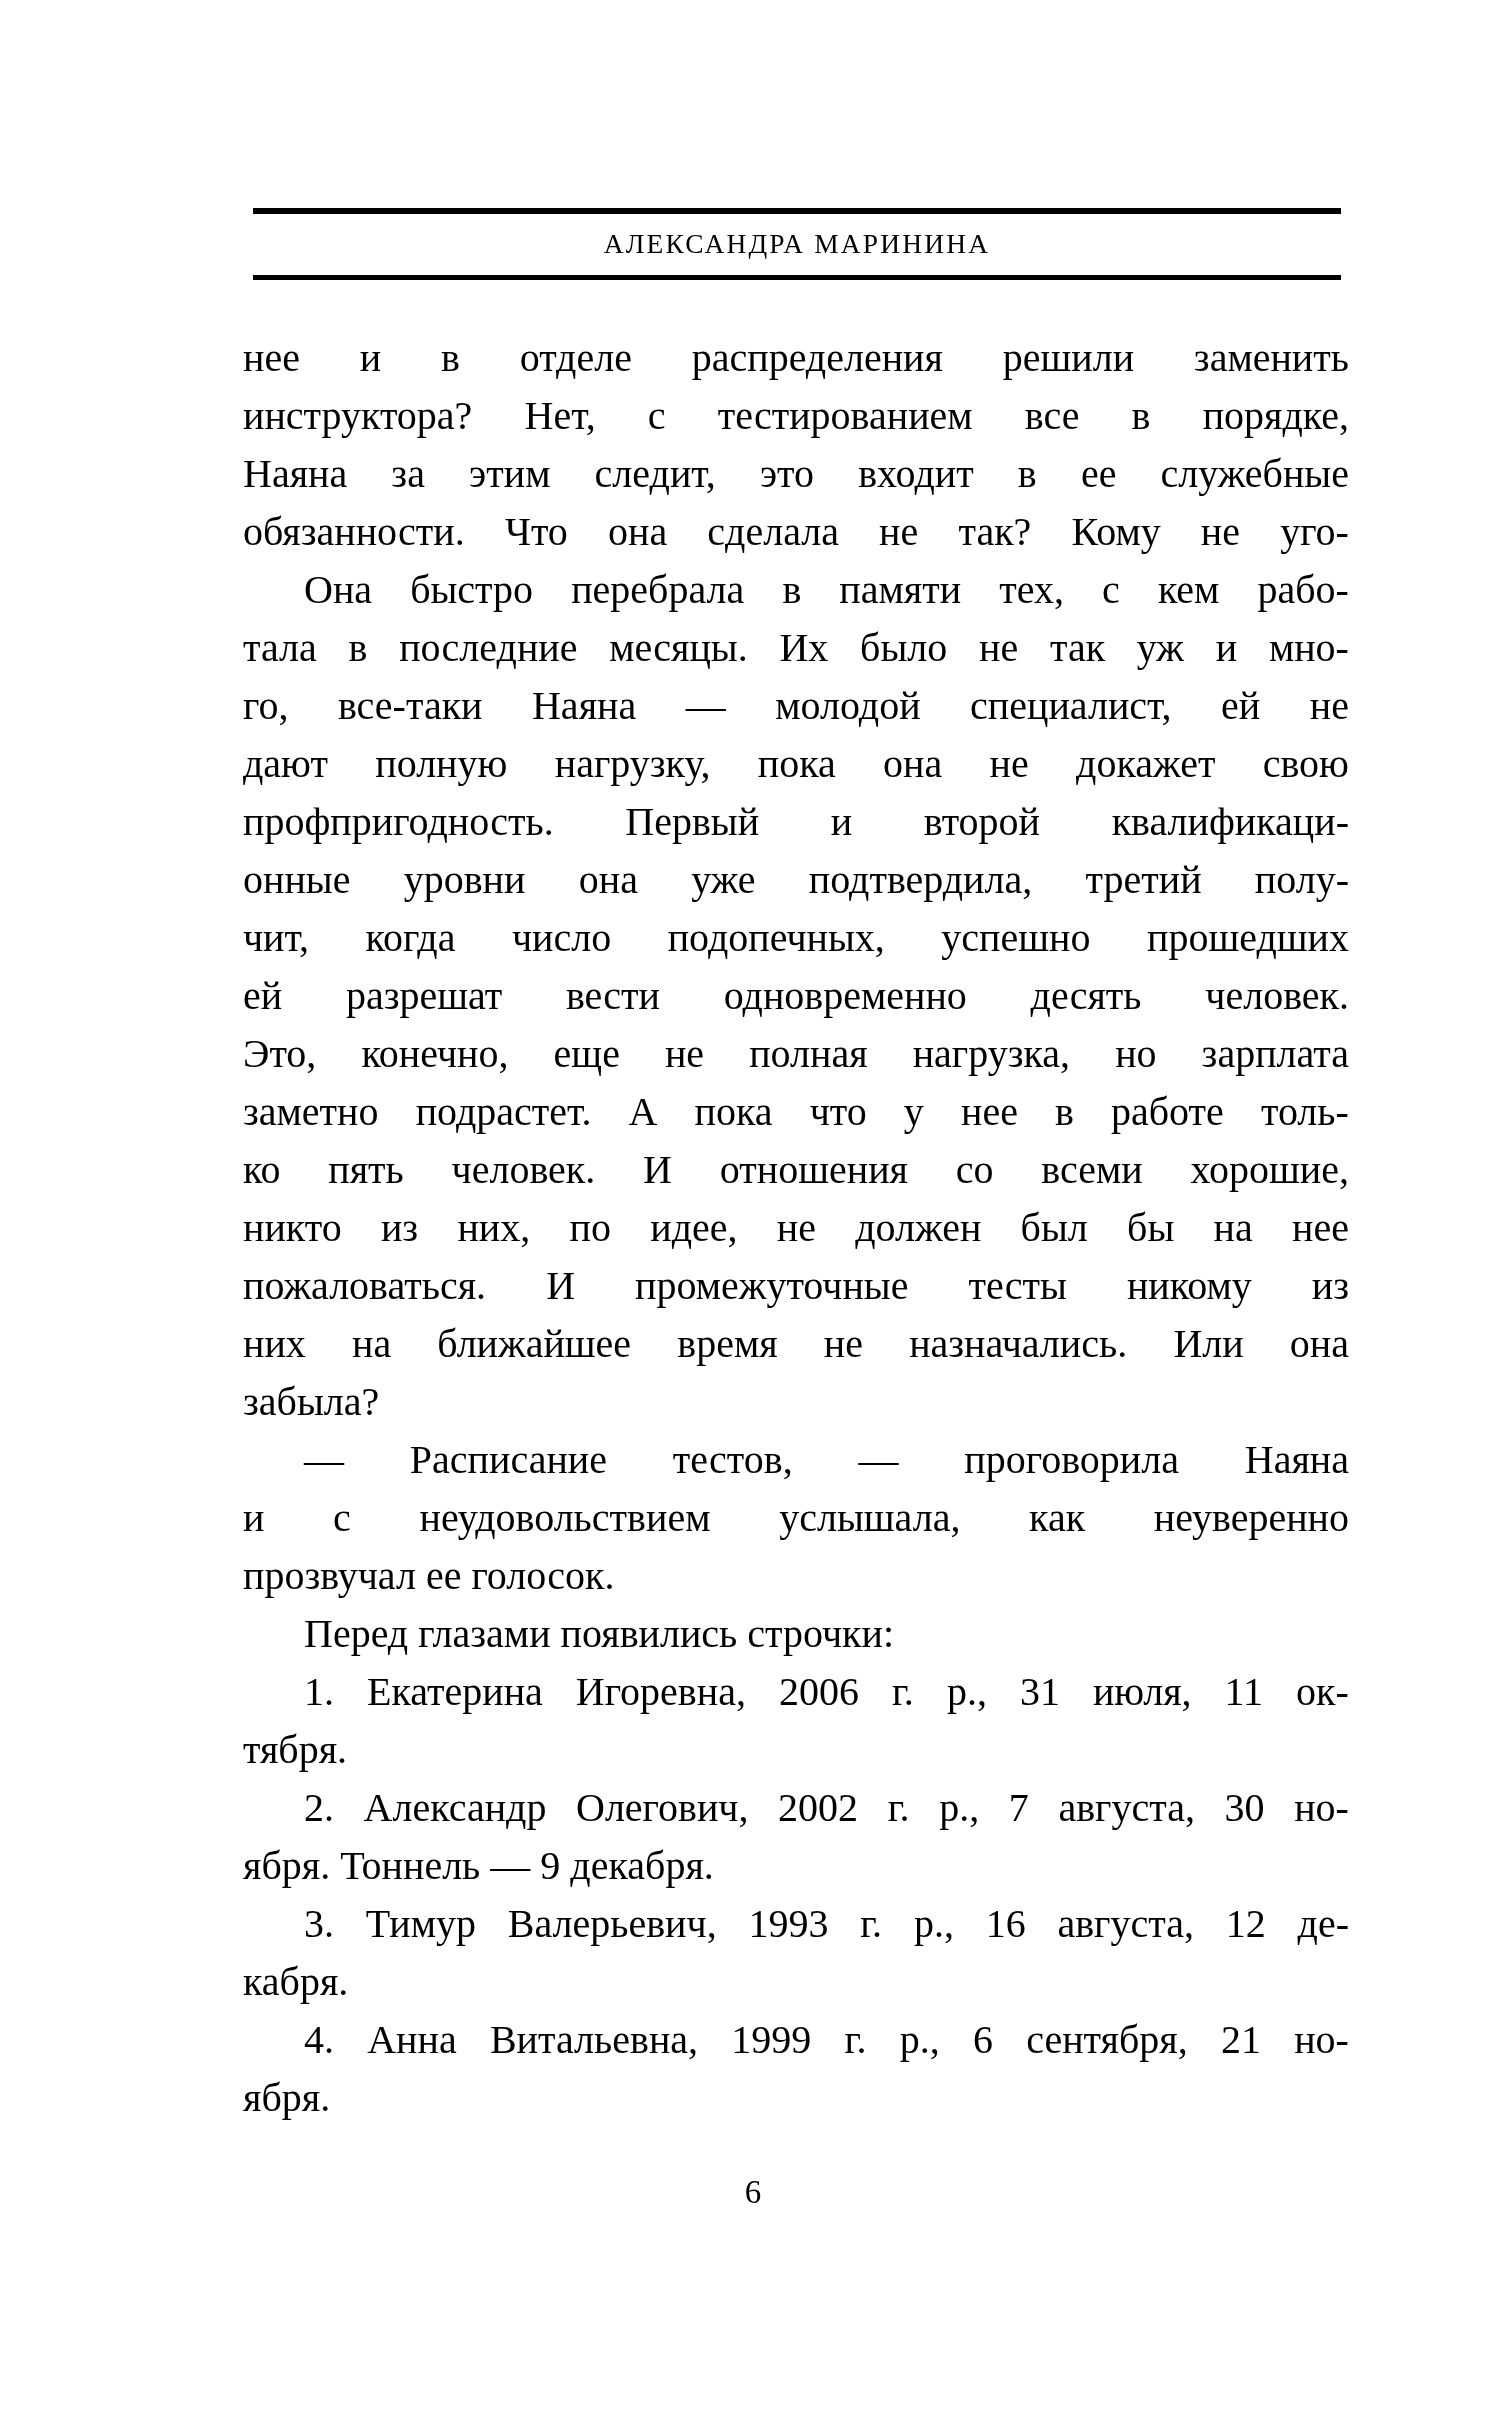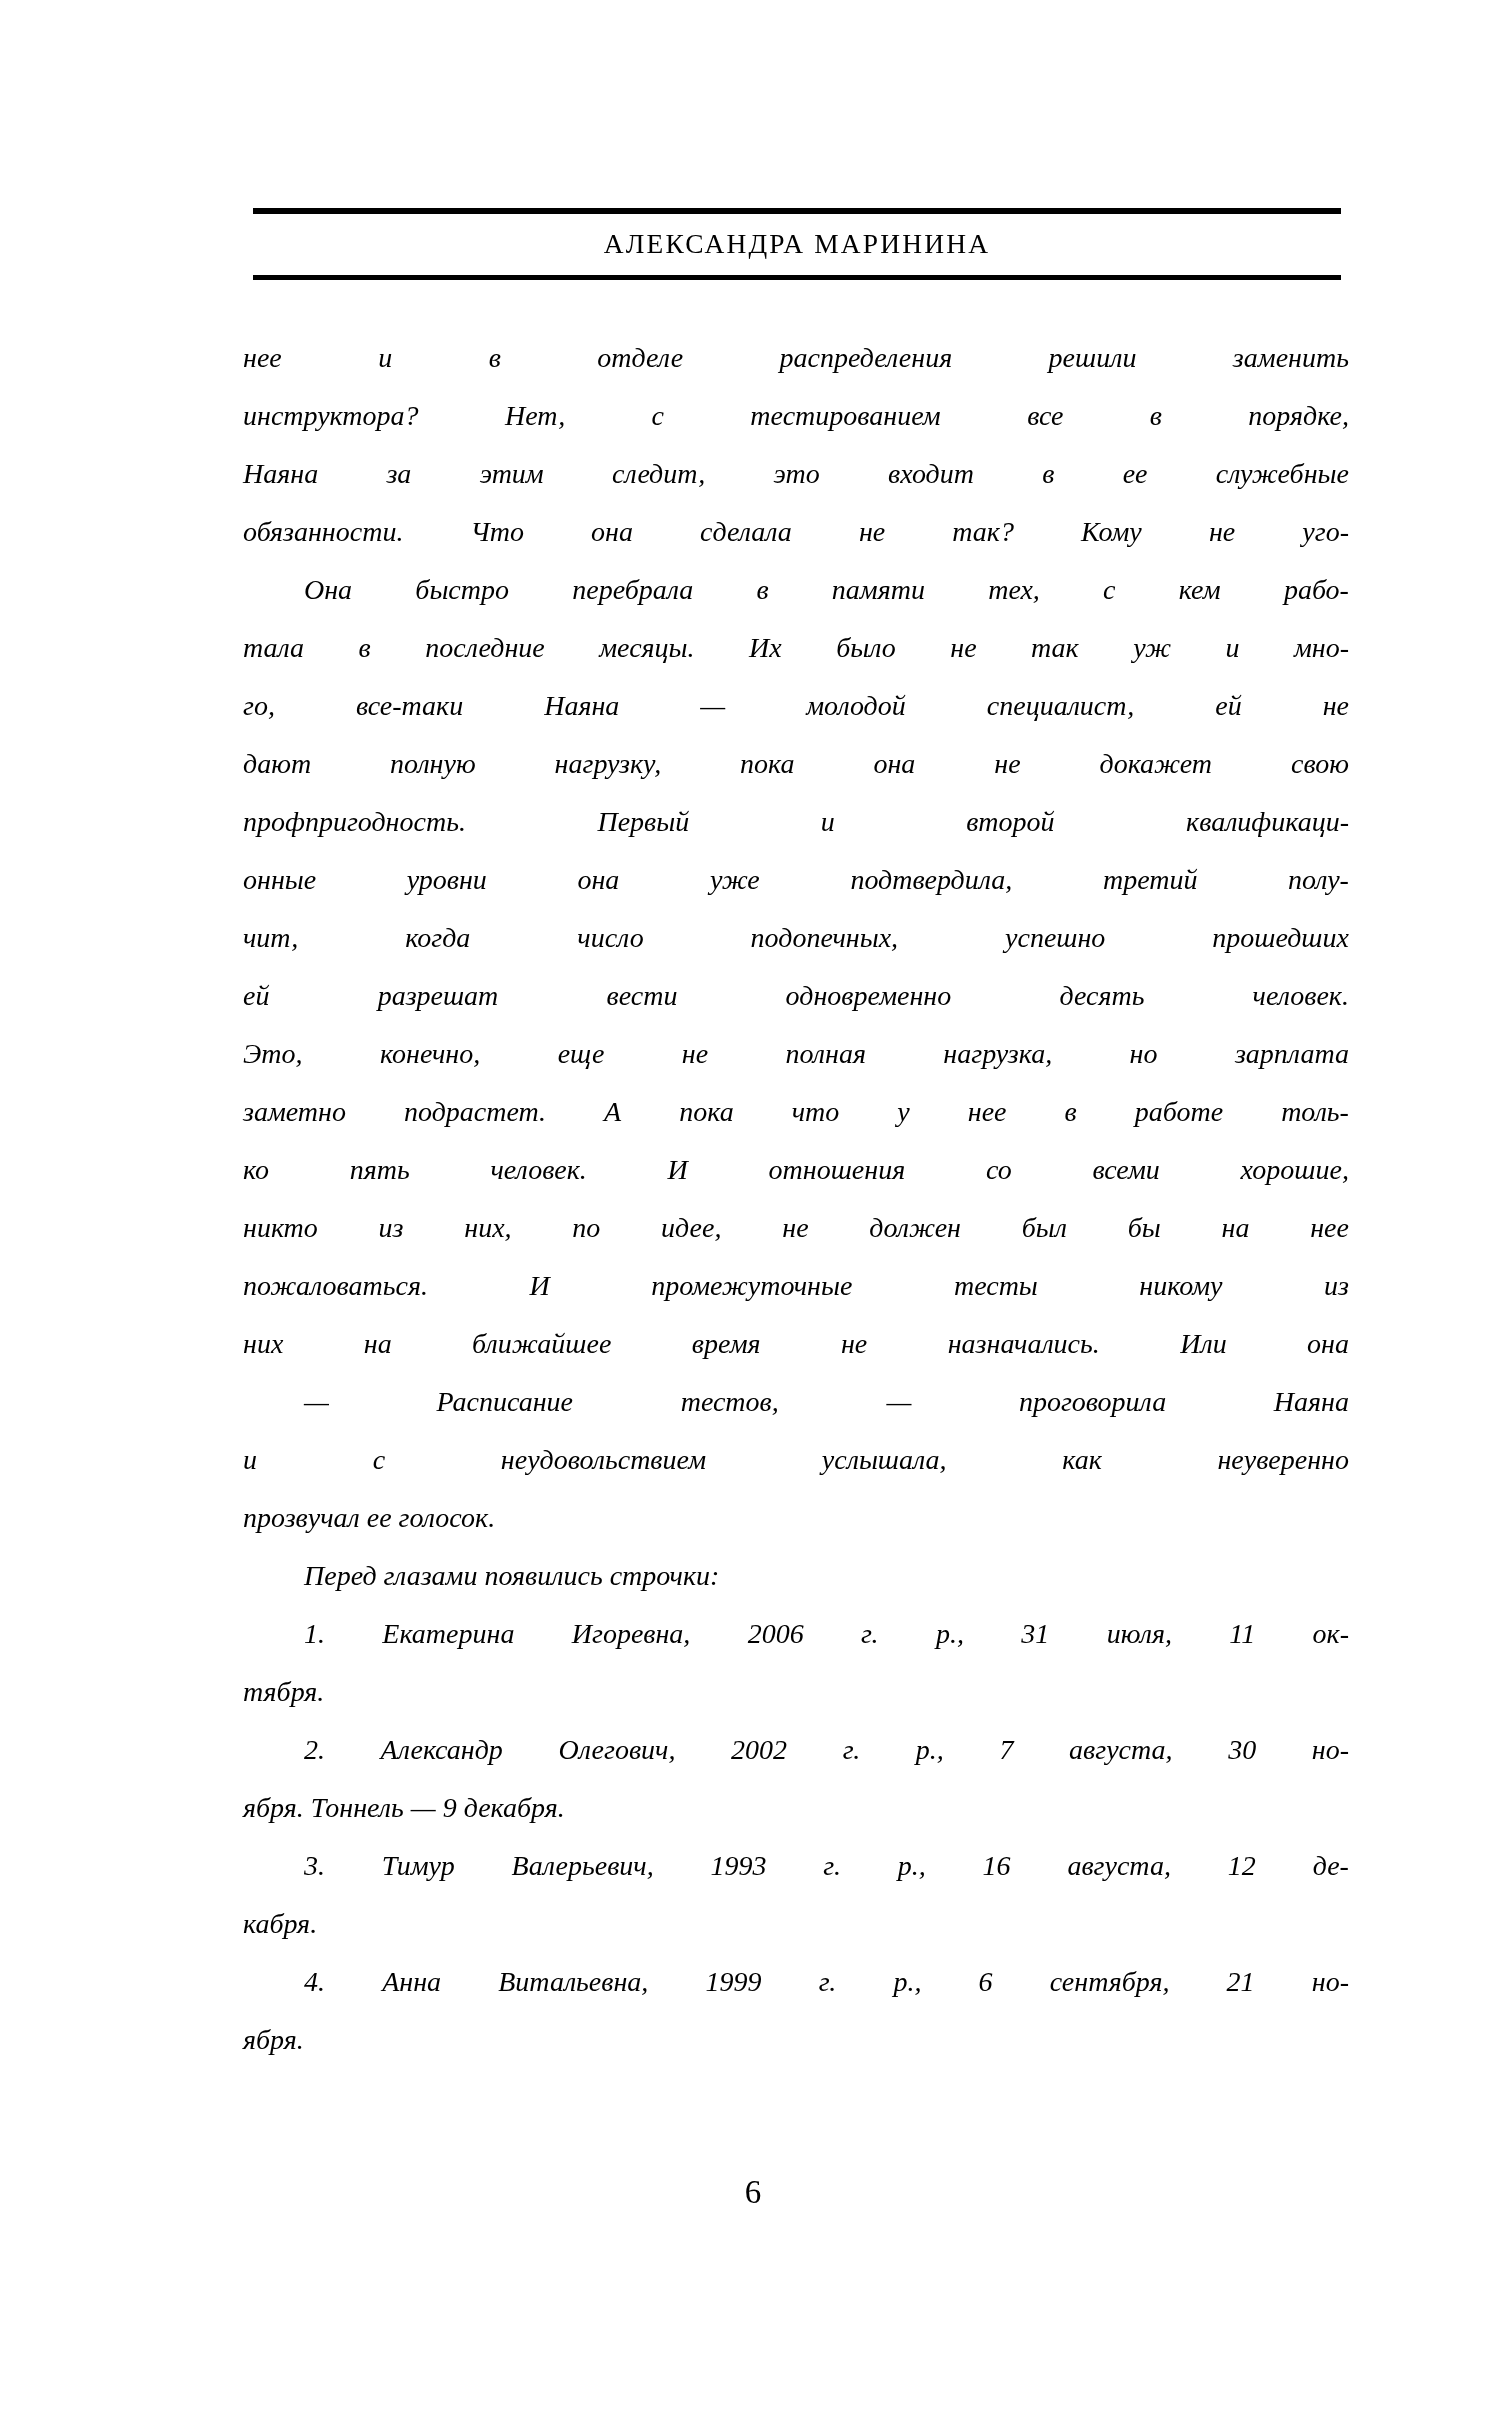--- a/index.html
+++ b/index.html
@@ -57,27 +57,26 @@
 
   
   .textblock {
     position: absolute;
     left: 243px;
     top: 329px;
     width: 1106px;
   }
 
   .line {
-    font-size: 28px;
+    font-size: 40px;
     line-height: 58px;
     height: 58px;
     white-space: nowrap;
     display: flex;
     width: 100%;
-    font-style: italic;
   }
 
   
   .line.justify {
     justify-content: space-between;
   }
   .line.justify.indent {
     
     padding-left: 61px;
     width: calc(100% - 61px);
@@ -292,20 +291,23 @@
       </div>
       <div class="line justify">
         <span class="w">них</span>
         <span class="w">на</span>
         <span class="w">ближайшее</span>
         <span class="w">время</span>
         <span class="w">не</span>
         <span class="w">назначались.</span>
         <span class="w">Или</span>
         <span class="w">она</span>
+      </div>
+      <div class="line flush">
+        <span class="w">забыла?</span>
       </div>
       <div class="line justify indent">
         <span class="w">—</span>
         <span class="w">Расписание</span>
         <span class="w">тестов,</span>
         <span class="w">—</span>
         <span class="w">проговорила</span>
         <span class="w">Наяна</span>
       </div>
       <div class="line justify">

